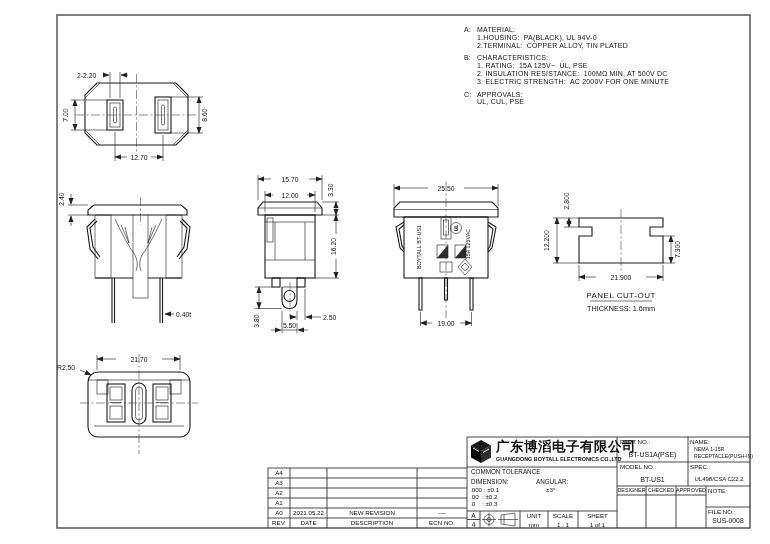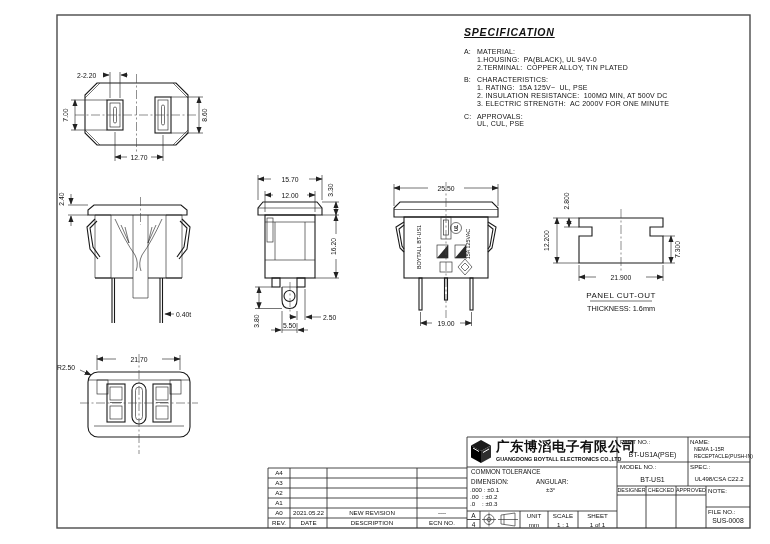--- a/index.html
+++ b/index.html
@@ -49,21 +49,20 @@
         M467,437 H750 M467,467 H617 M467,511 H617 M467,519.5 H480
         M617,462 H750 M617,486 H750 M617,495 H706 M706,507 H750"></path>
     </g>
     <g stroke="#333" stroke-width="0.9">
       <path fill="none" d="M268,468 H467 M268,478 H467 M268,488 H467 M268,498 H467 M268,508 H467 M268,518 H467
         M268,468 V528 M290,468 V528 M327,468 V528 M417,468 V528"></path>
     </g>
   </svg>
 
   <div class="spec">
-    <div class="spec-title">SPECIFICATION</div>
     <div class="sl"><span class="sp">A:</span><span>MATERIAL:</span></div>
     <div class="sl sub">1.HOUSING:  PA(BLACK), UL 94V-0</div>
     <div class="sl sub">2.TERMINAL:  COPPER ALLOY, TIN PLATED</div>
     <div class="gap"></div>
     <div class="sl"><span class="sp">B:</span><span>CHARACTERISTICS:</span></div>
     <div class="sl sub">1. RATING:  15A 125V~  UL, PSE</div>
     <div class="sl sub">2. INSULATION RESISTANCE:  100MΩ MIN, AT 500V DC</div>
     <div class="sl sub">3. ELECTRIC STRENGTH:  AC 2000V FOR ONE MINUTE</div>
     <div class="gap"></div>
     <div class="sl"><span class="sp">C:</span><span>APPROVALS:</span></div>

